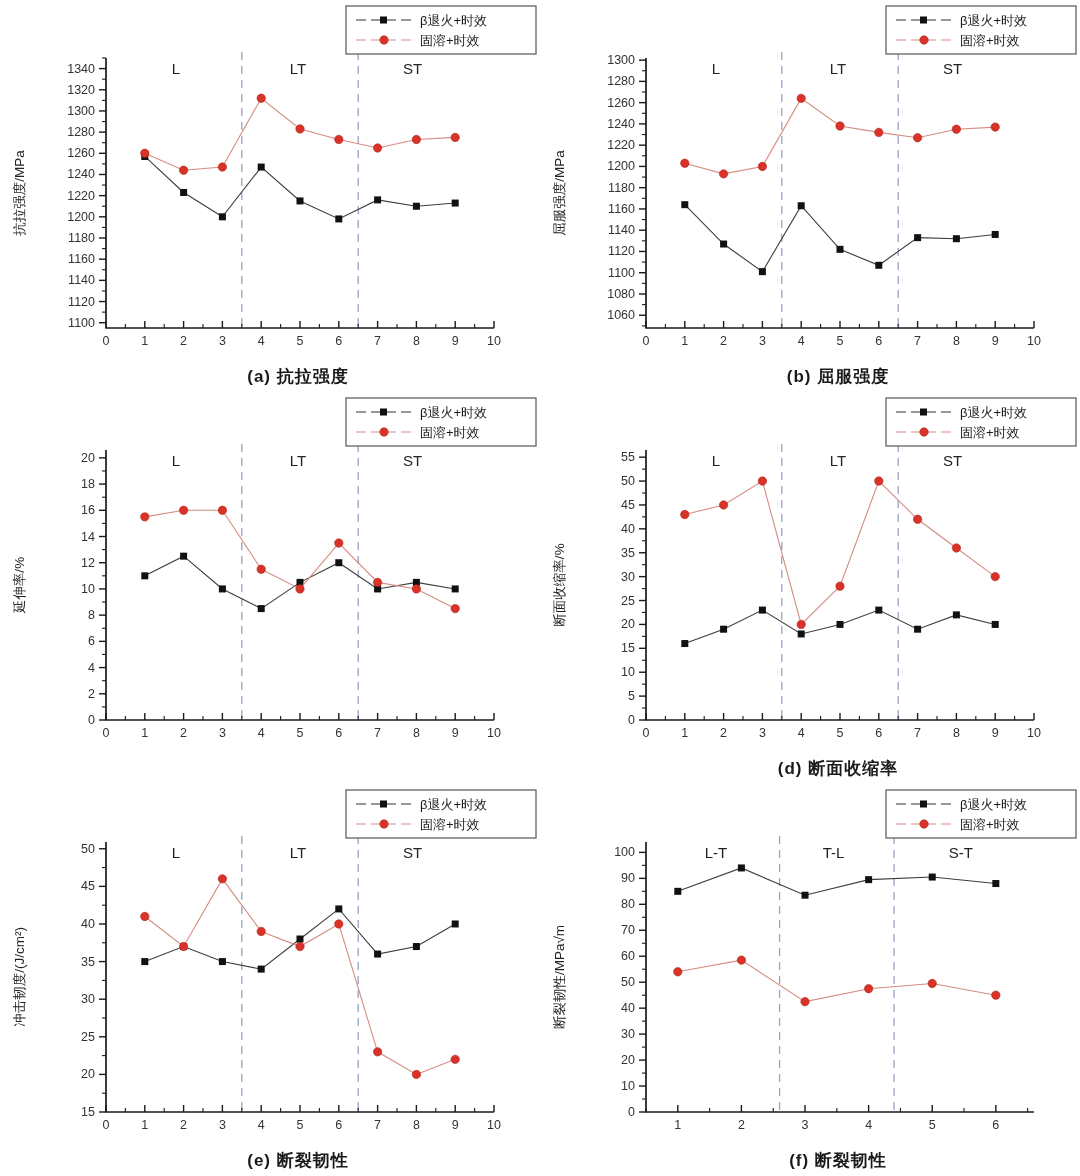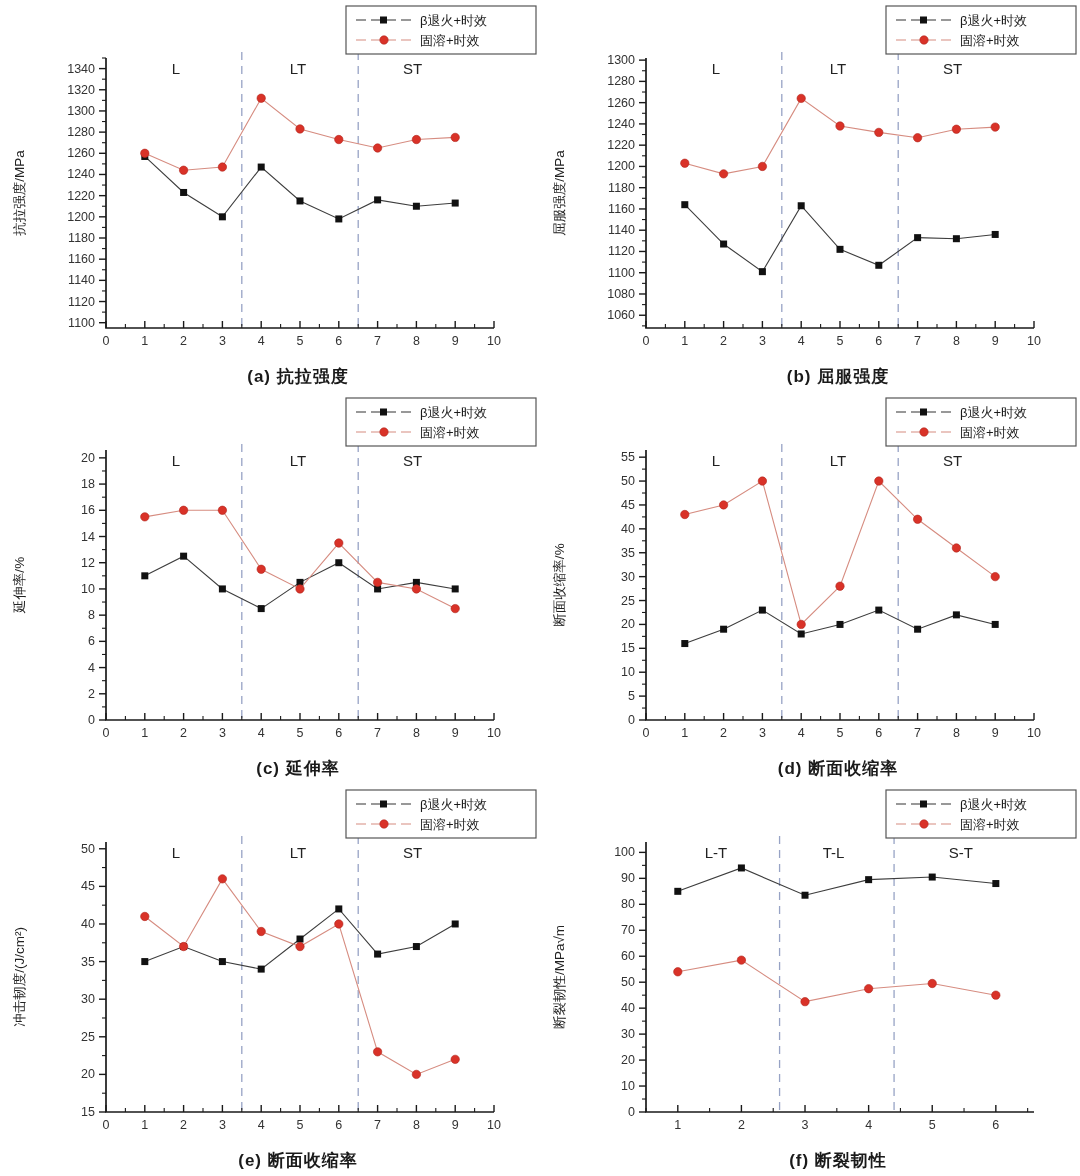--- a/index.html
+++ b/index.html
@@ -349,21 +349,20 @@
         <circle cx="455.2" cy="216.59223300970874" r="4.2" fill="#d93228" stroke="#b0251d" stroke-width="0.6"></circle>
         <rect x="346" y="6" width="190" height="48" fill="#ffffff" stroke="#555555" stroke-width="1.2"></rect>
         <line x1="356" y1="20" x2="412" y2="20" stroke="#333333" stroke-width="1.2" stroke-dasharray="10 5"></line>
         <rect x="380" y="16.5" width="7" height="7" fill="#111111"></rect>
         <text x="420" y="24.5" font-size="13" fill="#1a1a1a">β退火+时效</text>
         <line x1="356" y1="40" x2="412" y2="40" stroke="#d68c80" stroke-width="1.2" stroke-dasharray="10 5"></line>
         <circle cx="384" cy="40" r="4.2" fill="#d93228" stroke="#b0251d" stroke-width="0.6"></circle>
         <text x="420" y="44.5" font-size="13" fill="#1a1a1a">固溶+时效</text>
         <text x="24" y="193" text-anchor="middle" transform="rotate(-90 24 193)" font-size="13.5" fill="#222222">延伸率/%</text>
       </svg>
-    <figcaption class="panel-caption">(c) 延伸率</figcaption>
   </figure>
   <figure class="panel">
     <svg width="540" height="364" viewBox="0 0 540 364">
         <line x1="241.79999999999998" y1="52" x2="241.79999999999998" y2="328" stroke="#97a3c5" stroke-width="1.3" stroke-dasharray="8 6"></line>
         <line x1="358.20000000000005" y1="52" x2="358.20000000000005" y2="328" stroke="#97a3c5" stroke-width="1.3" stroke-dasharray="8 6"></line>
         <text x="175.84" y="74" text-anchor="middle" font-size="15" fill="#222222">L</text>
         <text x="298.06" y="74" text-anchor="middle" font-size="15" fill="#222222">LT</text>
         <text x="412.52000000000004" y="74" text-anchor="middle" font-size="15" fill="#222222">ST</text>
         <path d="M 106 58 L 106 328 L 494 328" fill="none" stroke="#1a1a1a" stroke-width="1.7"></path>
         <line x1="99" y1="328" x2="106" y2="328" stroke="#1a1a1a" stroke-width="1.4"></line>
@@ -549,21 +548,21 @@
         <circle cx="455.2" cy="275.35376044568244" r="4.2" fill="#d93228" stroke="#b0251d" stroke-width="0.6"></circle>
         <rect x="346" y="6" width="190" height="48" fill="#ffffff" stroke="#555555" stroke-width="1.2"></rect>
         <line x1="356" y1="20" x2="412" y2="20" stroke="#333333" stroke-width="1.2" stroke-dasharray="10 5"></line>
         <rect x="380" y="16.5" width="7" height="7" fill="#111111"></rect>
         <text x="420" y="24.5" font-size="13" fill="#1a1a1a">β退火+时效</text>
         <line x1="356" y1="40" x2="412" y2="40" stroke="#d68c80" stroke-width="1.2" stroke-dasharray="10 5"></line>
         <circle cx="384" cy="40" r="4.2" fill="#d93228" stroke="#b0251d" stroke-width="0.6"></circle>
         <text x="420" y="44.5" font-size="13" fill="#1a1a1a">固溶+时效</text>
         <text x="24" y="193" text-anchor="middle" transform="rotate(-90 24 193)" font-size="13.5" fill="#222222">冲击韧度/(J/cm²)</text>
       </svg>
-    <figcaption class="panel-caption">(e) 断面收缩率</figcaption>
+    <figcaption class="panel-caption">(e) 断裂韧性</figcaption>
   </figure>
   <figure class="panel">
     <svg width="540" height="364" viewBox="0 0 540 364">
         <line x1="239.5737704918033" y1="52" x2="239.5737704918033" y2="328" stroke="#97a3c5" stroke-width="1.3" stroke-dasharray="8 6"></line>
         <line x1="354.0655737704918" y1="52" x2="354.0655737704918" y2="328" stroke="#97a3c5" stroke-width="1.3" stroke-dasharray="8 6"></line>
         <text x="175.96721311475412" y="74" text-anchor="middle" font-size="15" fill="#222222">L-T</text>
         <text x="293.6393442622951" y="74" text-anchor="middle" font-size="15" fill="#222222">T-L</text>
         <text x="420.8524590163935" y="74" text-anchor="middle" font-size="15" fill="#222222">S-T</text>
         <path d="M 106 58 L 106 328 L 494 328" fill="none" stroke="#1a1a1a" stroke-width="1.7"></path>
         <line x1="99" y1="328" x2="106" y2="328" stroke="#1a1a1a" stroke-width="1.4"></line>

